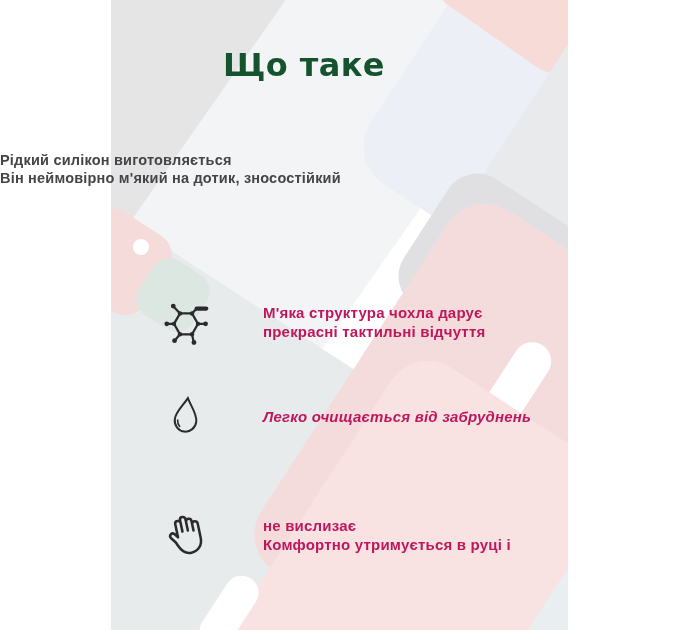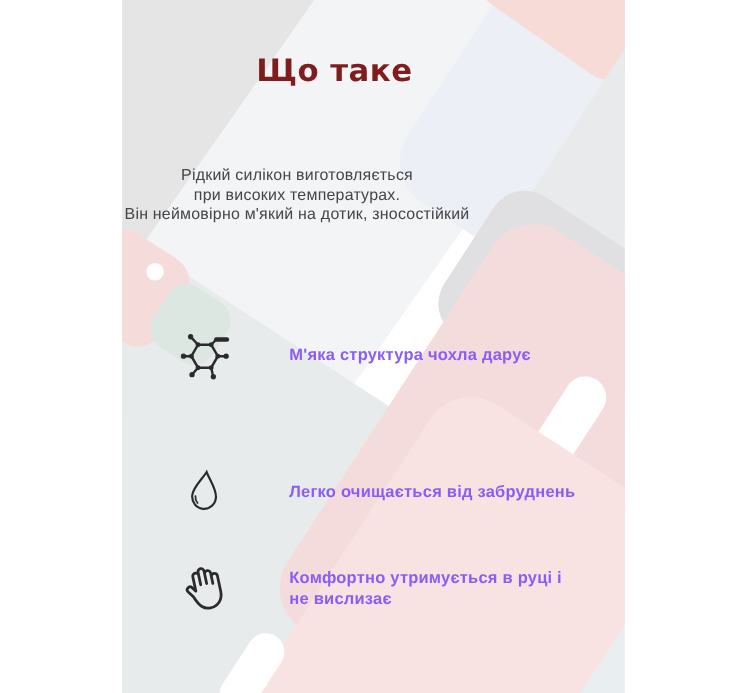--- a/index.html
+++ b/index.html
@@ -22,30 +22,30 @@
   .s-pink-bottom{left:175px; top:380px;  width:250px;height:400px;background:#f8e3e2;transform:rotate(33deg);}
   .s-pill-1    {left:388px;  top:338px;  width:38px; height:90px; background:#ffffff;transform:rotate(33deg);border-radius:19px;}
   .s-pill-2    {left:101px;  top:572px;  width:34px; height:80px; background:#ffffff;transform:rotate(33deg);border-radius:17px;}
   .s-green-blob{left:30px;   top:263px;  width:64px; height:64px; background:#dde7e1;transform:rotate(33deg);border-radius:20px;}
   .s-pink-blob {left:-37px;  top:217px;  width:90px; height:90px; background:#f6dbdb;transform:rotate(33deg);border-radius:24px;}
   .s-white-dot {left:22px;   top:239px;  width:16px; height:16px; background:#ffffff;border-radius:50%;}
   
   .title{
     position:absolute;left:0;top:50px;width:608px;text-align:center;
     font-family:"DejaVu Sans","Liberation Sans",sans-serif;
-    font-weight:bold;font-size:28px;line-height:30px;color:#7f1d1d;letter-spacing:.4px;
+    font-weight:bold;font-size:32px;line-height:30px;color:#14532d;letter-spacing:.4px;
   }
   .intro{
-    position:absolute;left:0;top:152px;width:540px;text-align:center;
-    font-weight:normal;font-size:14.5px;line-height:17.6px;color:#454549;letter-spacing:.2px;
+    position:absolute;left:0;top:152px;width:540px;
+    font-weight:bold;font-size:14.5px;line-height:17.6px;color:#454549;letter-spacing:.2px;
   }
   .feature{position:absolute;left:150px;width:400px;height:60px;display:flex;align-items:center;}
-  .f1{top:292px;} .f2{top:417px;} .f3{top:505px;}
+  .f1{top:292px;} .f2{top:386px;font-style:italic;} .f3{top:505px;}
   .icon-wrap{width:72px;flex:none;display:flex;justify-content:center;align-items:center;}
-  .f-text{margin-left:41px;font-weight:bold;font-size:15px;line-height:19px;color:#8b5cf6;letter-spacing:.2px;}
+  .f-text{margin-left:41px;font-weight:bold;font-size:15px;line-height:19px;color:#be185d;letter-spacing:.2px;}
   svg{display:block;}
   .tilt-drop{transform:rotate(6deg);}
   .tilt-hand{transform:rotate(-12deg);}
 </style>
 </head>
 <body>
 
 <div class="stage">
 
   <div class="photo">
@@ -65,21 +65,20 @@
     <div class="shape s-pink-bottom"></div>
     <div class="shape s-pill-2"></div>
   </div>
 
   <div class="title">
     <div>Що таке</div>
   </div>
 
   <div class="intro">
     <div>Рідкий силікон виготовляється</div>
-    <div>при високих температурах.</div>
     <div>Він неймовірно м'який на дотик, зносостійкий</div>
   </div>
 
   <div class="feature f1">
     <div class="icon-wrap">
       <svg width="48" height="50" viewBox="0 0 52 52" fill="none" stroke="#2b2b2d" stroke-width="2.4" stroke-linecap="round">
         <polygon points="39,28 32.5,16.7 19.5,16.7 13,28 19.5,39.3 32.5,39.3" fill="none"></polygon>
         <line x1="19.5" y1="16.7" x2="13.5" y2="10.2"></line>
         <line x1="32.5" y1="16.7" x2="37.5" y2="11.5"></line>
         <line x1="37.5" y1="11.5" x2="48" y2="11.5" stroke-width="4.4"></line>
@@ -97,20 +96,21 @@
           <circle cx="12.2" cy="8.8" r="2.6"></circle>
             <circle cx="47.2" cy="28" r="2.6"></circle>
           <circle cx="5.2" cy="28" r="2.6"></circle>
             <circle cx="13.6" cy="46.2" r="2.6"></circle>
           <circle cx="34.6" cy="48.2" r="2.6"></circle>
         </g>
       </svg>
     </div>
     <div class="f-text">
       <div>М'яка структура чохла дарує</div>
+      <div>прекрасні тактильні відчуття</div>
     </div>
   </div>
 
   <div class="feature f2">
     <div class="icon-wrap">
       <svg class="tilt-drop" width="36" height="44" viewBox="0 0 40 46" fill="none" stroke="#2b2b2d" stroke-width="2.2" stroke-linecap="round">
         <path d="M20,3 C15.5,12 8,19.5 8,28 a12,12.4 0 0 0 24,0 C32,19.5 24.5,12 20,3 Z"></path>
         <path d="M11.3,28.5 a9,9 0 0 0 2.8,6.6" stroke-width="1.8"></path>
       </svg>
     </div>
@@ -124,18 +124,18 @@
       <svg class="tilt-hand" width="42" height="46" viewBox="0 0 36 40" fill="none" stroke="#2b2b2d" stroke-width="2.2" stroke-linecap="round" stroke-linejoin="round">
         <path d="M8,24.5 L4.6,19.8 A2.3,2.3 0 0 1 8.3,17.1 L10.8,20.6
                  L10.8,9 A2.4,2.4 0 0 1 15.6,9 L15.6,16.5
                  L15.6,6.4 A2.4,2.4 0 0 1 20.4,6.4 L20.4,16.5
                  L20.4,9 A2.4,2.4 0 0 1 25.2,9 L25.2,17.5
                  L25.2,12.2 A2.4,2.4 0 0 1 30,12.2 L30,25
                  C30,31.5 25.6,36 19.4,36 C14.4,36 11.2,33.2 8,24.5 Z"></path>
       </svg>
     </div>
     <div class="f-text">
+      <div>не вислизає</div>
       <div>Комфортно утримується в руці і</div>
-      <div>не вислизає</div>
     </div>
   </div>
 
 </div>
 
 </body></html>

